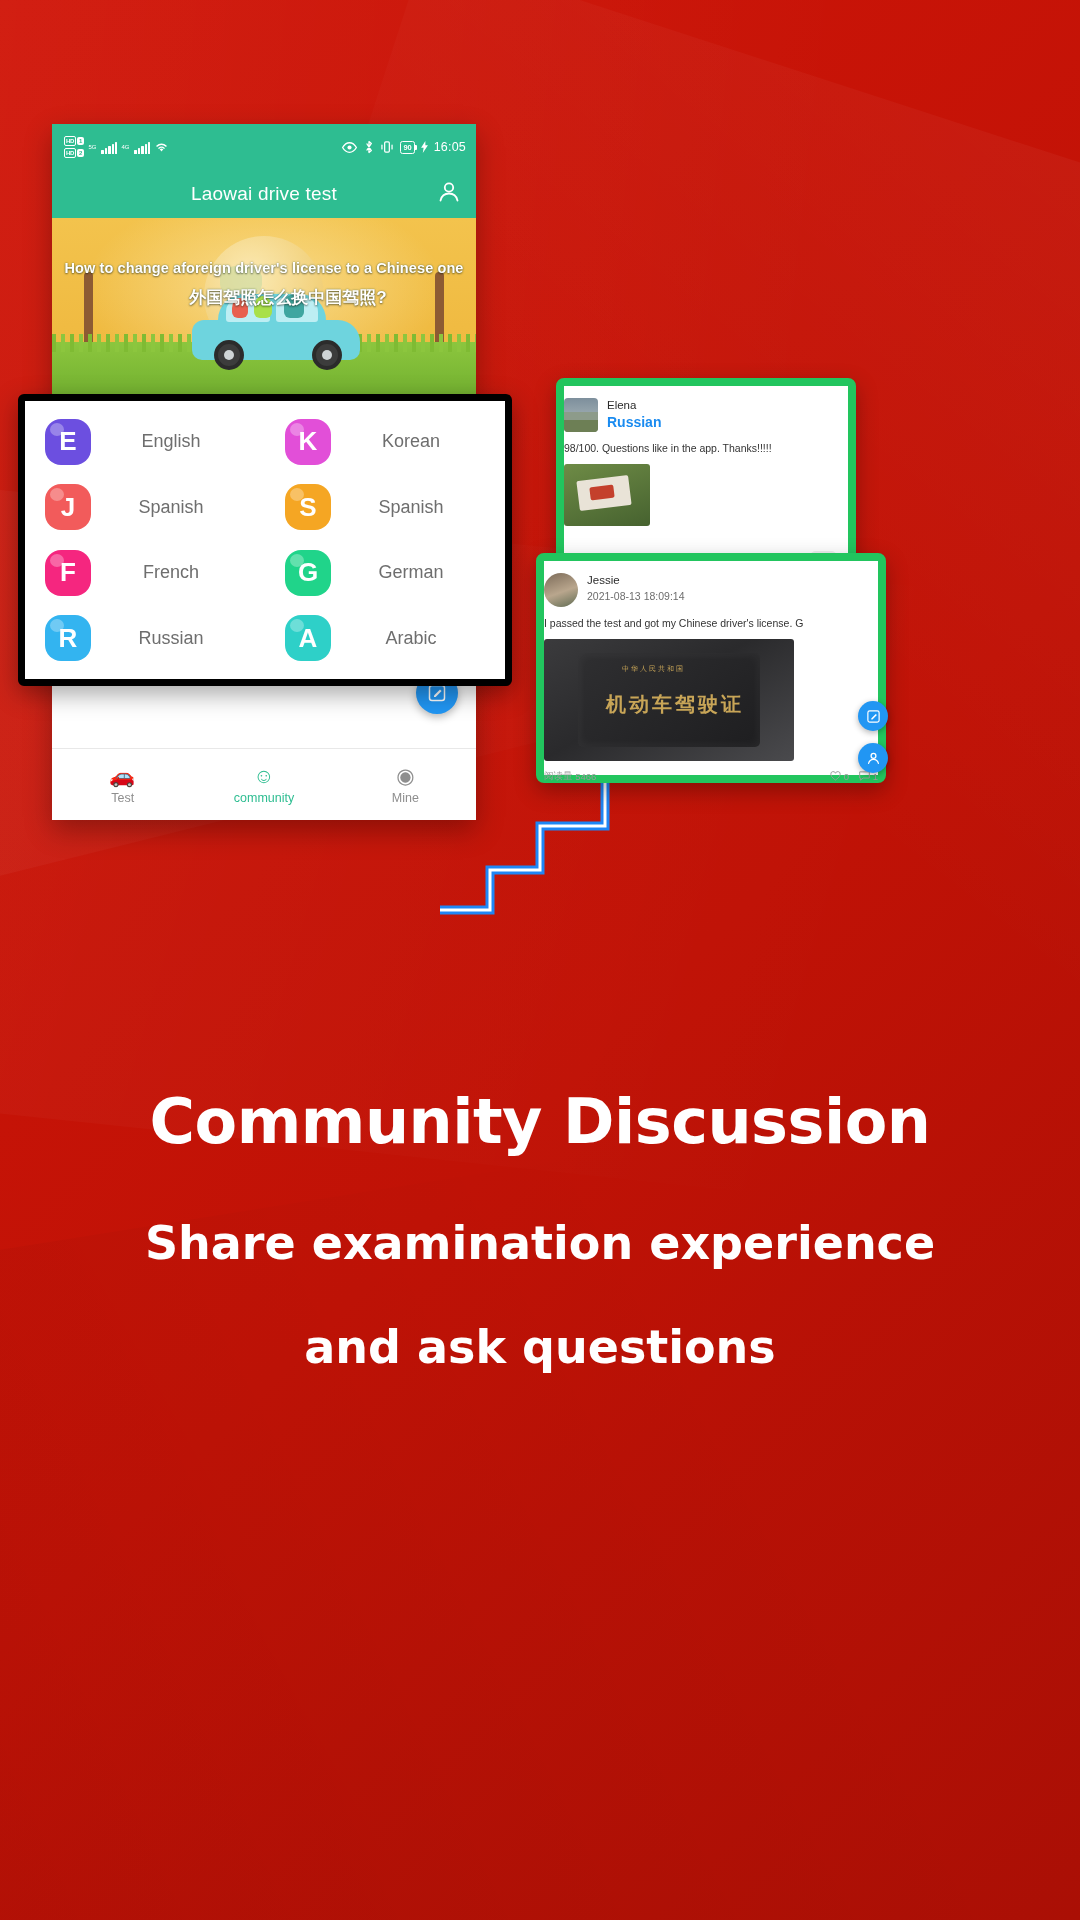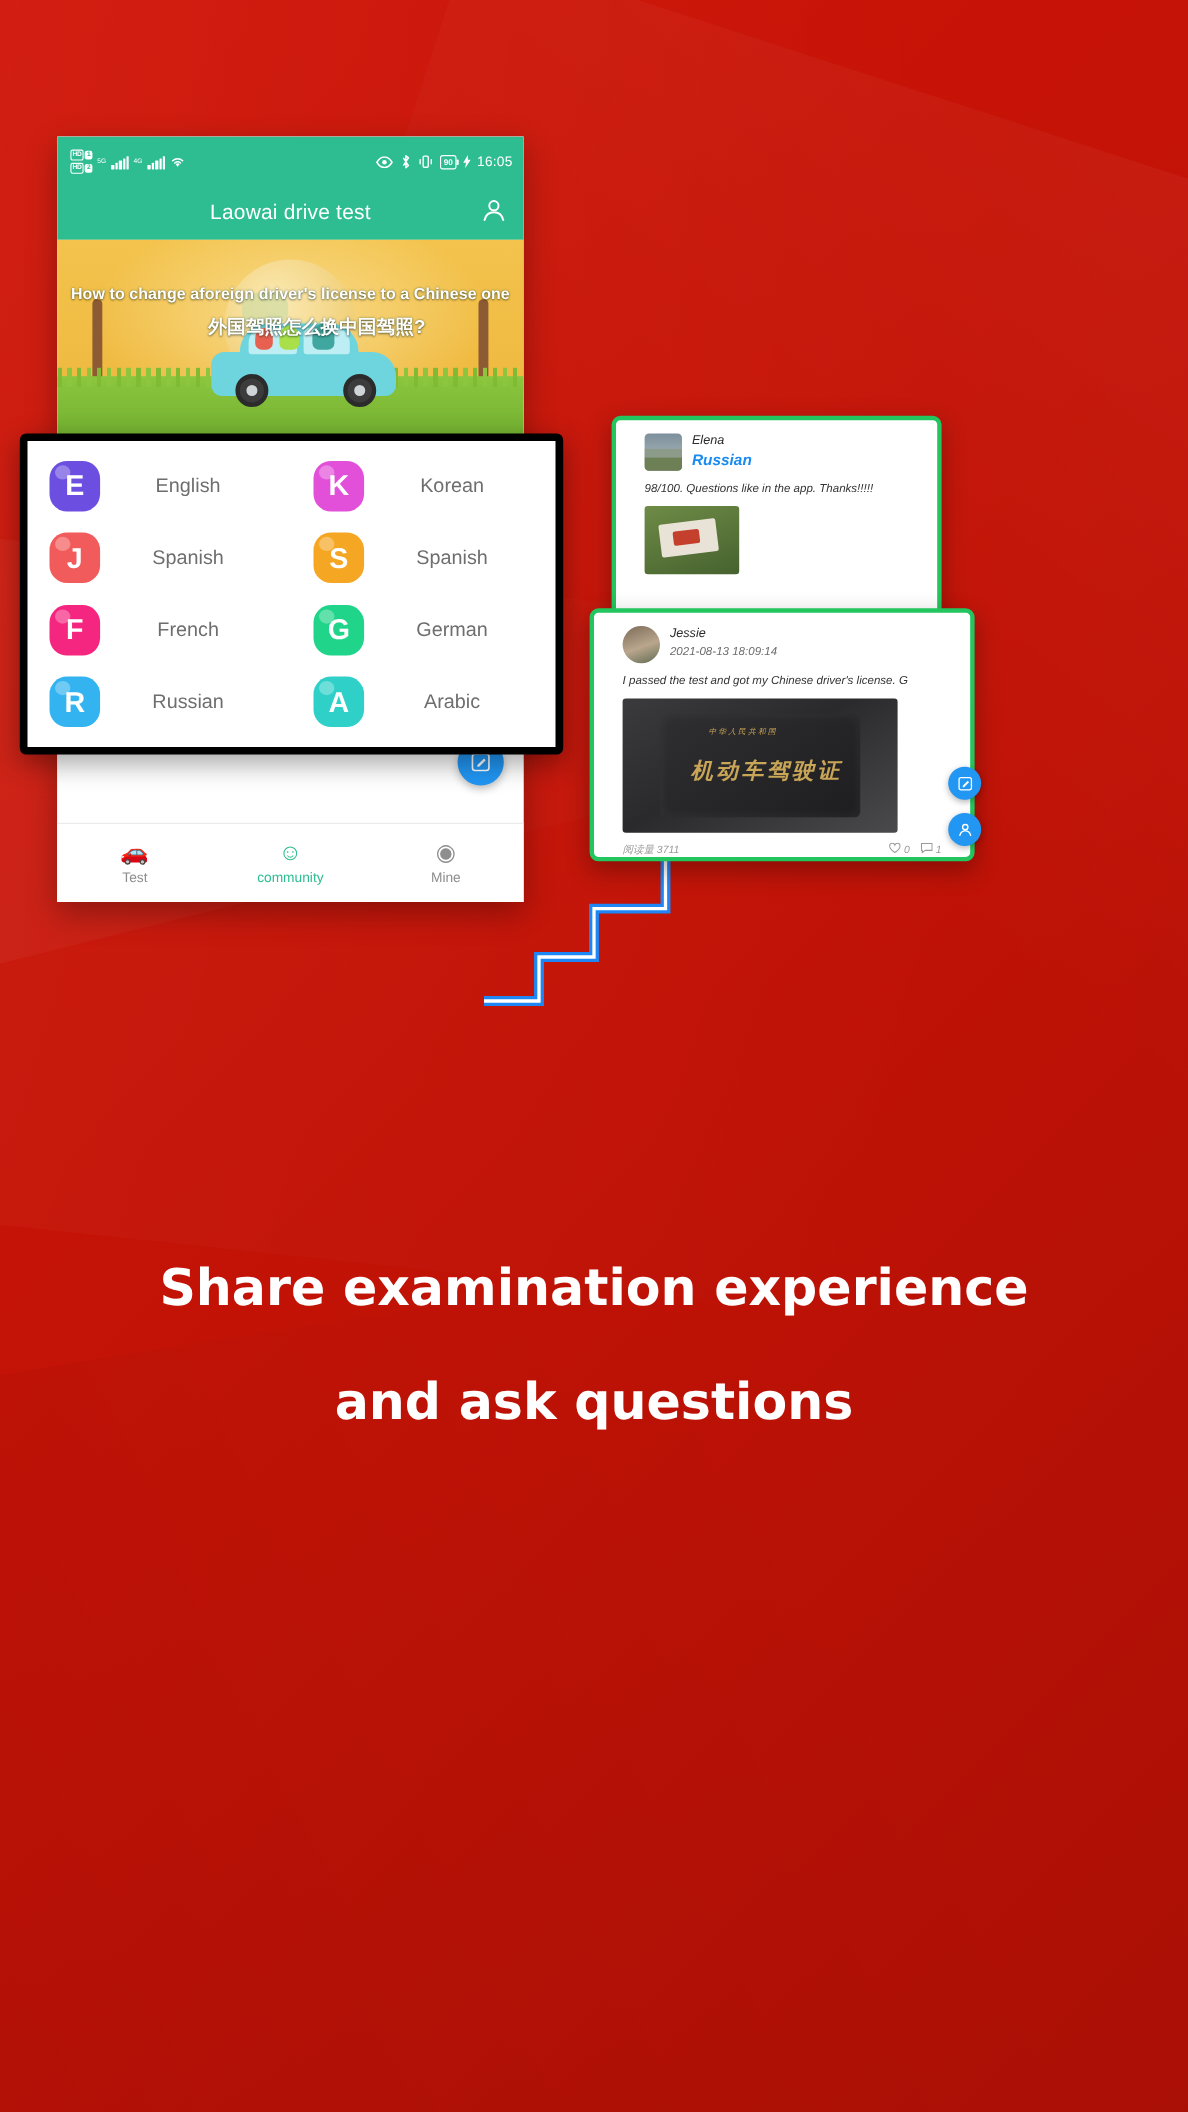--- a/index.html
+++ b/index.html
@@ -228,24 +228,23 @@
     width:14px; height:13px; border-radius:50%;
     background:rgba(255,255,255,.30);
   }
   .lang .lbl{
     flex:1; text-align:center; font-size:18px; color:#6e6e6e; padding-right:14px;
   }
 
   
   .ccard{
     position:absolute; background:#fff;
-    border:4px solid #22c55e; border-radius:8px;
+    border:8px solid #22c55e; border-radius:8px;
     box-shadow:0 8px 22px rgba(0,0,0,.30);
-    padding:12px 26px;
-    font-style:italic;
+    padding:12px 0;
   }
   .ccard.elena{ left:556px; top:378px; width:300px; height:200px; }
   .ccard.jessie{ left:536px; top:553px; width:350px; height:230px; }
   .crow{ display:flex; gap:9px; align-items:flex-start; }
   .cavatar{
     width:34px; height:34px; border-radius:4px; flex:0 0 34px; overflow:hidden;
     background:linear-gradient(180deg,#7d8f9c 0%,#97a6ad 45%,#6f7f63 100%);
     position:relative;
   }
   .cavatar.jess{ border-radius:50%; background:linear-gradient(160deg,#7b6a58,#b9a68d 55%,#5f6b52); }
@@ -562,21 +561,21 @@
     </div>
   </div>
   <div class="ctext">I passed the test and got my Chinese driver's license. G</div>
   <div class="cphoto big">
     <span class="book"></span>
     <span class="cn-top">中华人民共和国</span>
     <span class="cn-main">机动车驾驶证</span>
   </div>
   <div class="cfoot">
     <span>阅读量</span>&nbsp;
-    <span>3711</span>
+    <span>5466</span>
     <span class="right">
       <span>
         <svg width="11" height="10" viewBox="0 0 16 15" style="vertical-align:-1px">
           <path d="M8 13.5S1 9.2 1 5A3.6 3.6 0 0 1 8 3.4 3.6 3.6 0 0 1 15 5c0 4.2-7 8.5-7 8.5z" fill="none" stroke="#9a9a9a" stroke-width="1.4"></path>
         </svg>
         <span>0</span>
       </span>
       <span>
         <svg width="11" height="10" viewBox="0 0 16 14" style="vertical-align:-1px">
           <path d="M1 1h14v9H6l-4 3V10H1z" fill="none" stroke="#9a9a9a" stroke-width="1.4"></path>
@@ -593,15 +592,16 @@
   </div>
   <div class="mini-fab" style="top:182px;">
     <svg width="15" height="15" viewBox="0 0 26 26">
       <circle cx="13" cy="8.5" r="4.2" fill="none" stroke="#fff" stroke-width="2.2"></circle>
       <path d="M4.5 21.5c1.2-5 4.6-7 8.5-7s7.3 2 8.5 7" fill="none" stroke="#fff" stroke-width="2.2" stroke-linecap="round"></path>
     </svg>
   </div>
 </div>
 
 <div class="caption">
+  <div class="cap-h">Community Discussion</div>
   <div class="cap-s1">Share examination experience</div>
   <div class="cap-s2">and ask questions</div>
 </div>
 
 </body></html>

